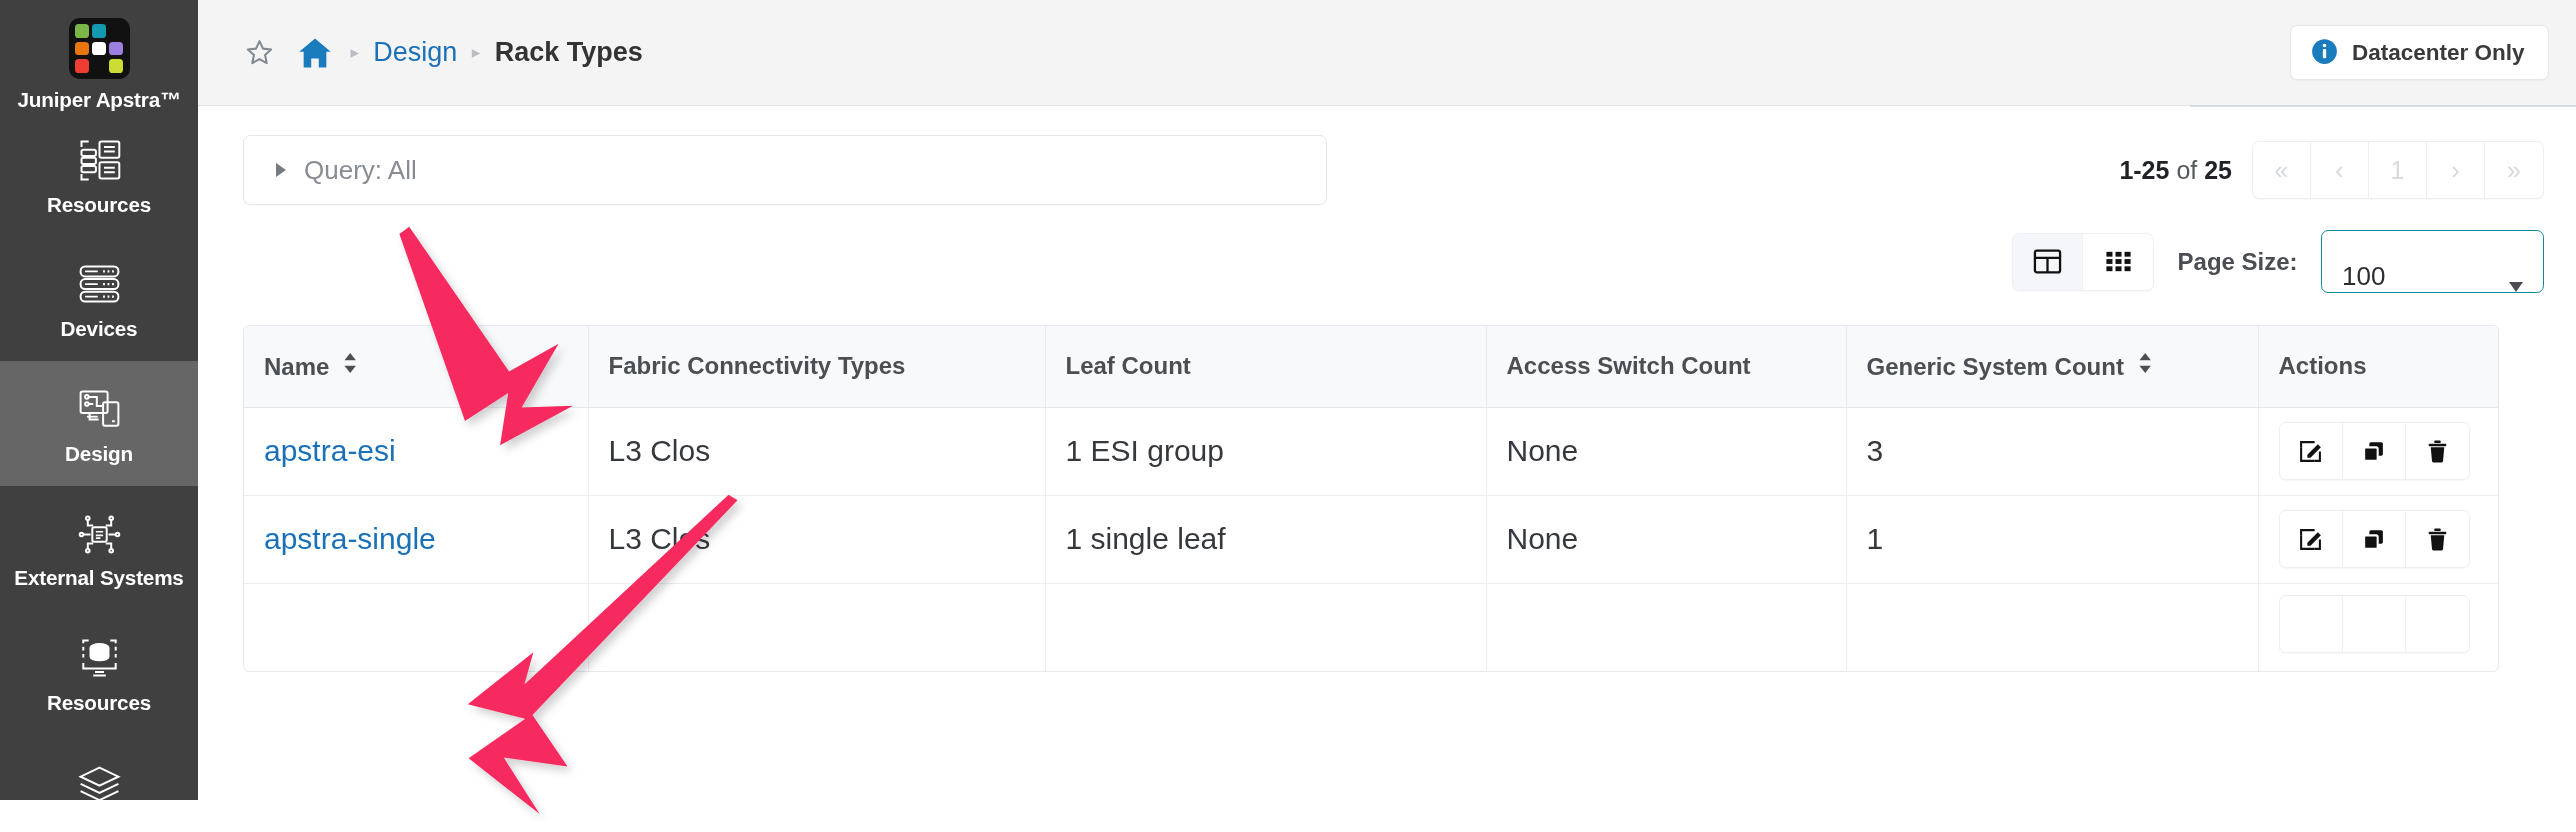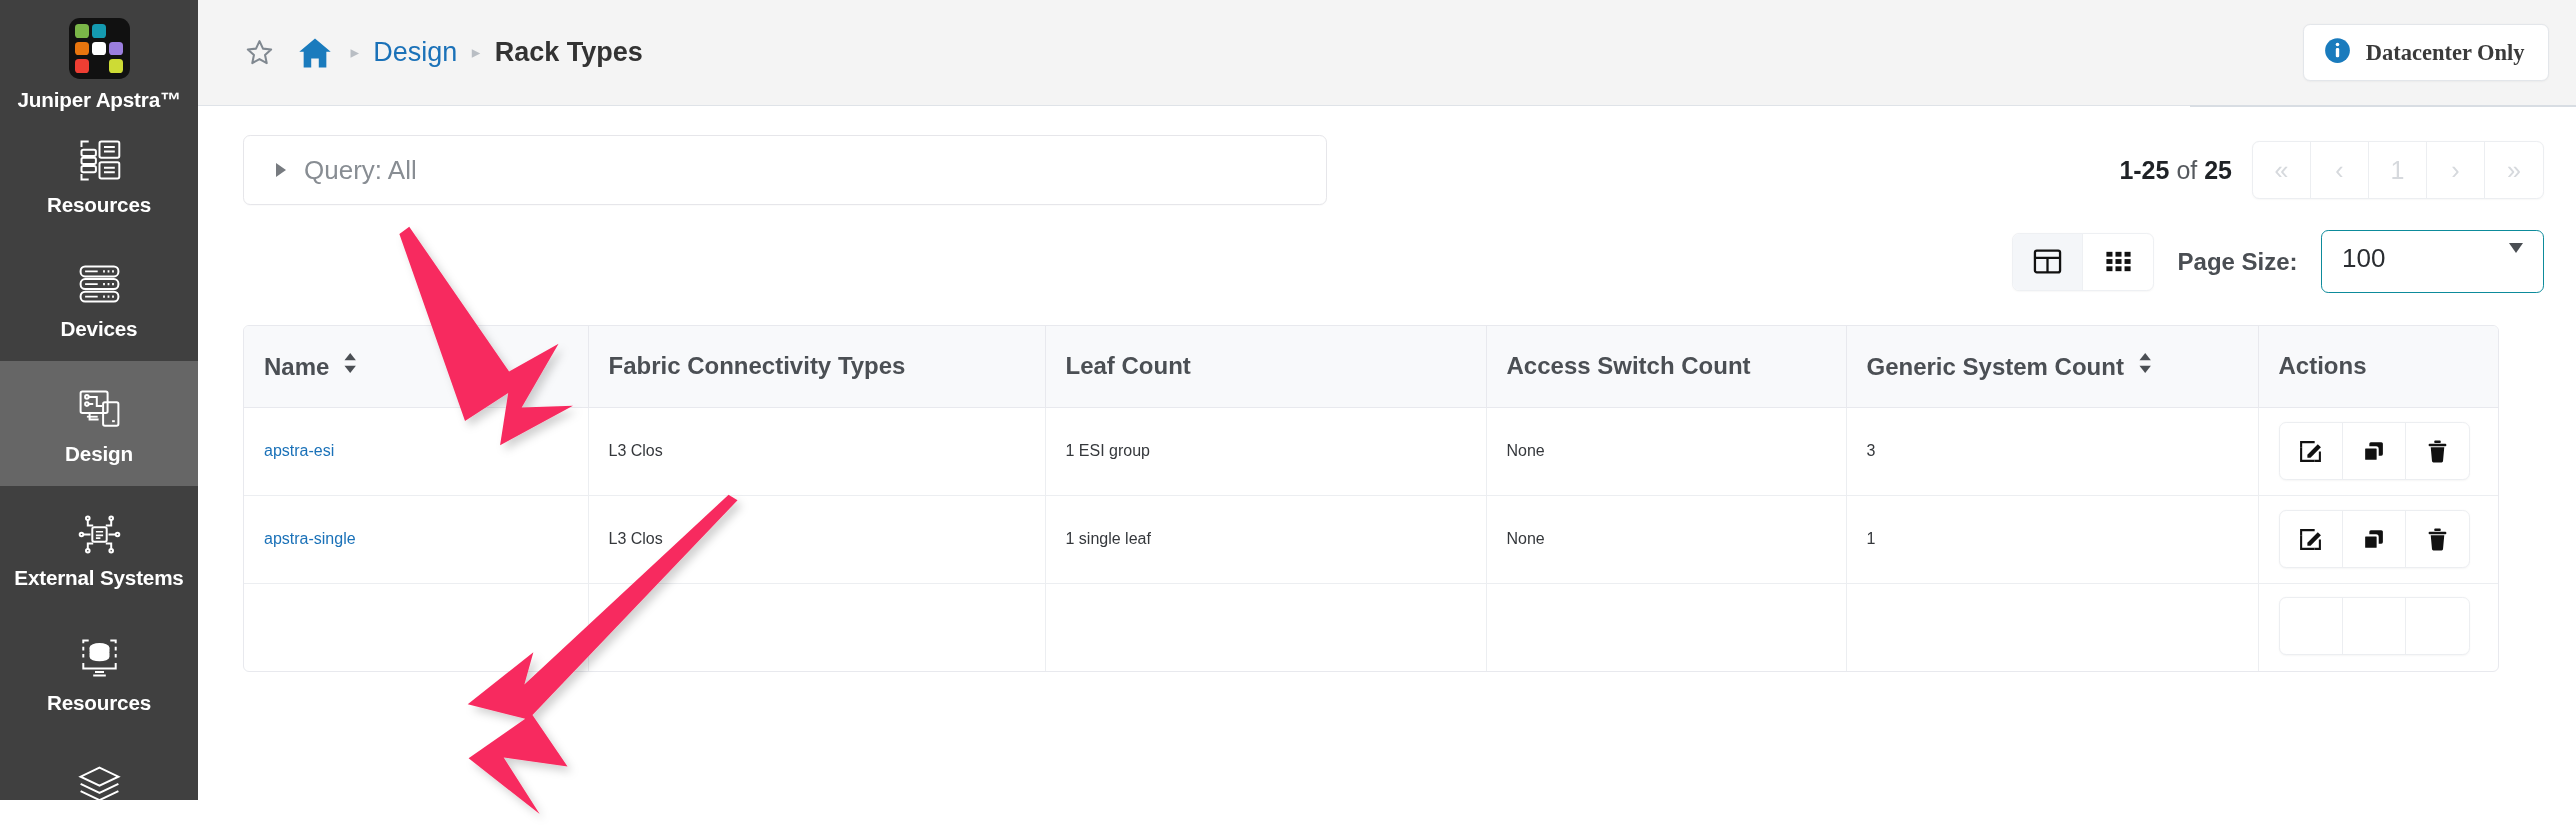--- a/index.html
+++ b/index.html
@@ -62,21 +62,20 @@
   .crumb-sep { color: #b9bec4; font-size: 17px; margin: 0 14.4px; }
   .crumb-link { color: #1a71b8; font-size: 27px; font-weight: 400; cursor: pointer; }
   .crumb-current { color: #333333; font-size: 27px; font-weight: 700; }
 
   .dc-badge {
     display: inline-flex; align-items: center; gap: 14.4px;
     background: #ffffff; border: 0.9px solid #e3e6ea; border-radius: 7.2px;
     padding: 11.7px 23.4px 11.7px 20px;
     box-shadow: 0 0.9px 1.8px rgba(0,0,0,0.04);
     cursor: pointer;
-    font-family: Liberation Serif, serif;
   }
   .dc-badge .lbl { font-size: 22.5px; font-weight: 700; color: #3a3a3a; }
 
   .content { position: relative; padding: 0 32px 0 45px; }
 
   .create-row { display:flex; justify-content: flex-end; padding-top: 29px; padding-right: 0px; }
   .btn-create {
     background: #0d8b9b; color: #fff; border: none; border-radius: 7.2px;
     height: 70px; padding: 0 31px;
     display: inline-flex; align-items: center; gap: 20px;
@@ -111,38 +110,38 @@
   .pager div:last-child { border-right: none; }
 
   .size-row { display:flex; align-items:center; gap: 23.4px; margin-top: 25px; }
   .view-toggle { display:flex; border:0.9px solid #eef0f3; border-radius:7.2px; overflow:hidden; background:#fff; box-shadow: 0 0.9px 1.8px rgba(0,0,0,0.03); }
   .view-toggle .vt { width: 70px; height: 56px; display:flex; align-items:center; justify-content:center; cursor:pointer; border-right:0.9px solid #eef0f3;}
   .view-toggle .vt:last-child{border-right:none;}
   .view-toggle .vt.on { background: #f4f6f9; }
   .size-label { font-size: 24px; font-weight:700; color:#4a4e53; }
   .size-select {
     width: 223px; height: 63px; border: 1.8px solid #0d8b9b; border-radius: 7.2px; background:#fff;
-    display:flex; align-items:flex-start; padding: 12px 20px; cursor:pointer;
+    display:flex; align-items:flex-end; padding: 0 20px; cursor:pointer;
   }
   .size-select .val { font-size: 26px; color:#2a2d31; }
   .size-select .caret { margin-left:auto; width:0;height:0; border-top: 10px solid #4a4e53; border-left:7.2px solid transparent; border-right:7.2px solid transparent;}
 
   
   .table-wrap { margin-top: 32px; width: 2256px; border: 0.9px solid #e8e9ee; border-radius: 6px; overflow: hidden; background:#fff; }
   table { border-collapse: collapse; width: 100%; table-layout: fixed; }
   thead th {
     background: #f8f9fb; text-align: left;
     font-size: 24px; font-weight: 700; color: #4b4f54;
     padding: 0 0 0 20px; height: 81px;
     border-right: 0.9px solid #e8e9ee; border-bottom: 0.9px solid #e8e9ee;
     white-space: nowrap;
   }
   thead th:last-child { border-right: none; }
   tbody td {
-    height: 88px; font-size: 16px; color: #35383c;
+    height: 88px; font-size: 30px; color: #35383c;
     padding: 0 0 0 20px;
     border-right: 0.9px solid #eceef1; border-bottom: 0.9px solid #eceef1;
     white-space: nowrap; vertical-align: middle;
   }
   tbody td:last-child { border-right: none; }
   tbody tr:last-child td { border-bottom: none; }
   .cell-link { color: #1a71b8; cursor: pointer; }
   .sort-ico { display:inline-block; margin-left: 7.2px; vertical-align: 1.8px; }
 
   .action-group { display:inline-flex; border:0.9px solid #eceef1; border-radius: 7.2px; overflow:hidden; background:#fff; box-shadow: 0 0.9px 1.8px rgba(0,0,0,0.04); }

